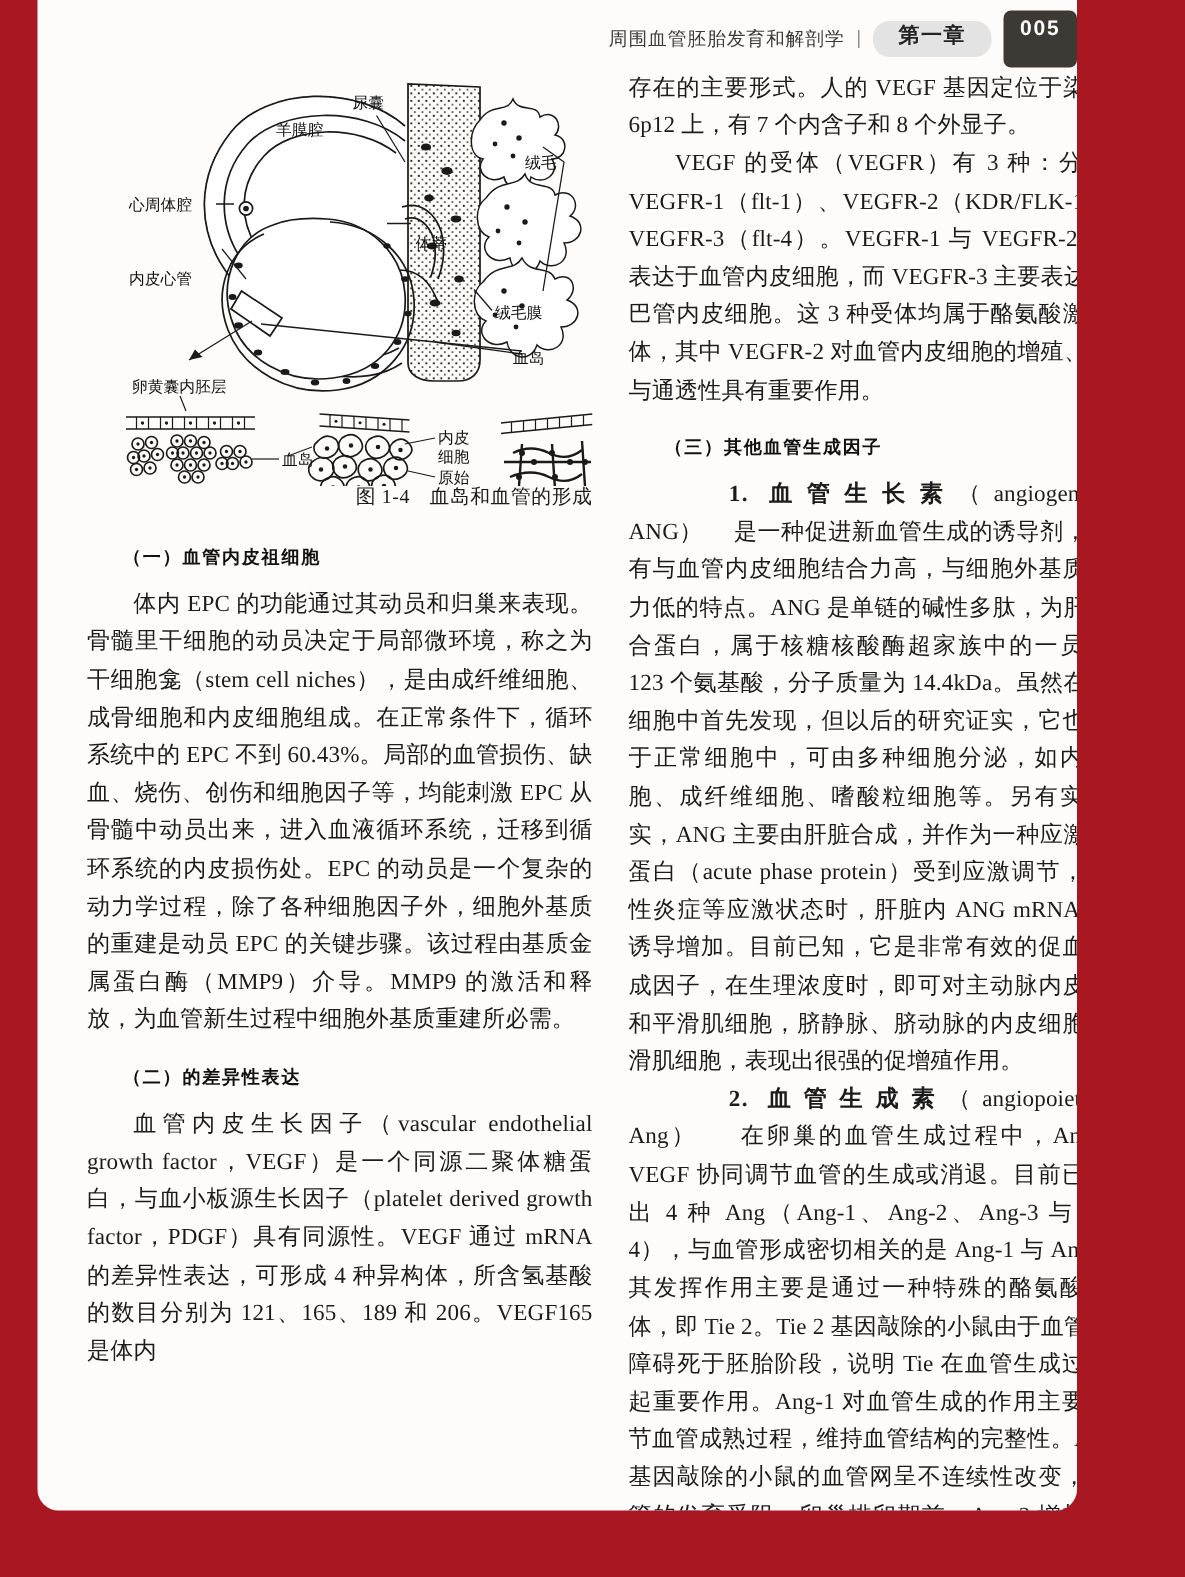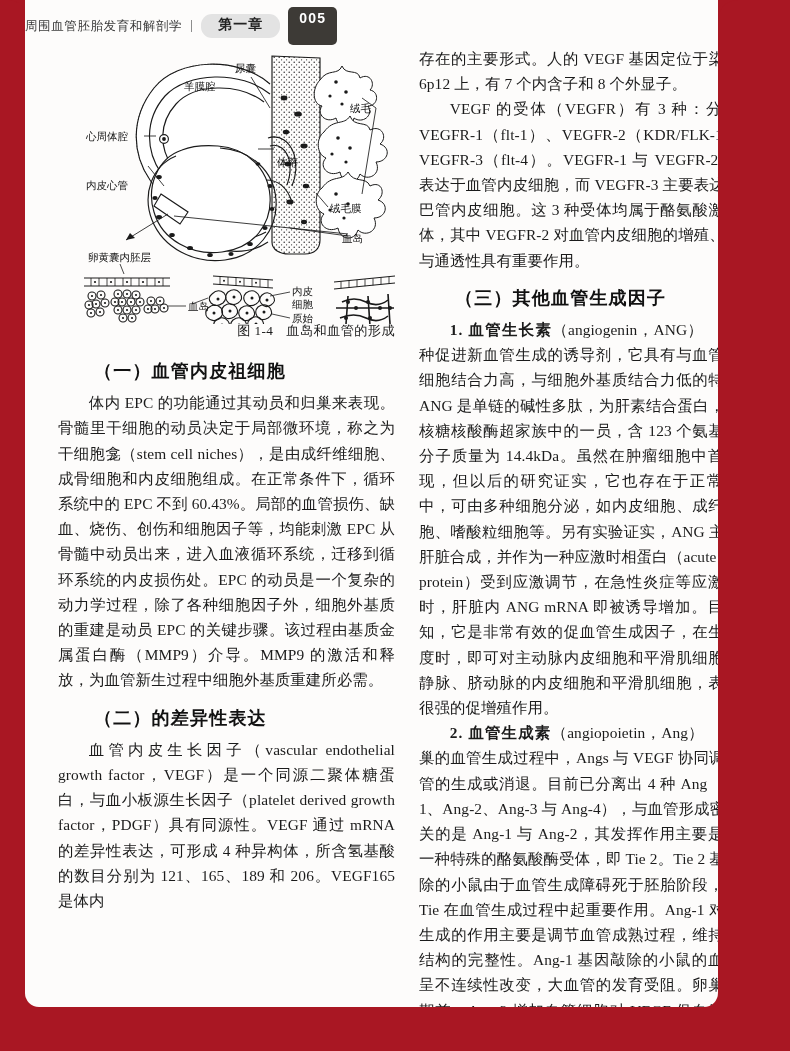--- a/index.html
+++ b/index.html
@@ -30,21 +30,21 @@
     background:#a91723;
     border-top-left-radius:20px;
   }
   #band-bottom{
     position:absolute;left:0;right:0;bottom:0;height:44px;background:#a91723;
   }
 
   
   #runhead{
     position:absolute;left:0;right:0;top:12px;height:28px;
-    display:flex;align-items:center;
+    display:flex;align-items:center;justify-content:flex-end;
     padding-right:0px;
   }
   #runhead .rh-title{
     font-size:12.5px;color:#3b3b3b;letter-spacing:.6px;
     padding-right:9px;
     border-right:1px solid #8d8d8d;
     line-height:1;
     white-space:nowrap;
   }
   #runhead .rh-chapter{
@@ -83,28 +83,28 @@
     line-height:25.2px;
     color:#1b1b1b;
     text-align:justify;
     text-justify:inter-ideograph;
     text-indent:2em;
     letter-spacing:.1px;
   }
   p.para.noindent{text-indent:0;}
   h3.sect{
     margin:13px 0 6px 0;
-    font-size:18px;
+    font-size:12px;
     line-height:25.2px;
     font-weight:bold;
     text-indent:2em;
     color:#111;
     letter-spacing:1.2px;
   }
-  .runin{font-weight:bold;letter-spacing:1px;}
+  .runin{font-weight:bold;letter-spacing:1px;margin-left:36px;}
 
   
   #figure{
     margin:0 0 4px 0;
     position:relative;
     width:337px;height:300px;
   }
   #figure svg{display:block;}
   .figcap{
     text-align:right;

